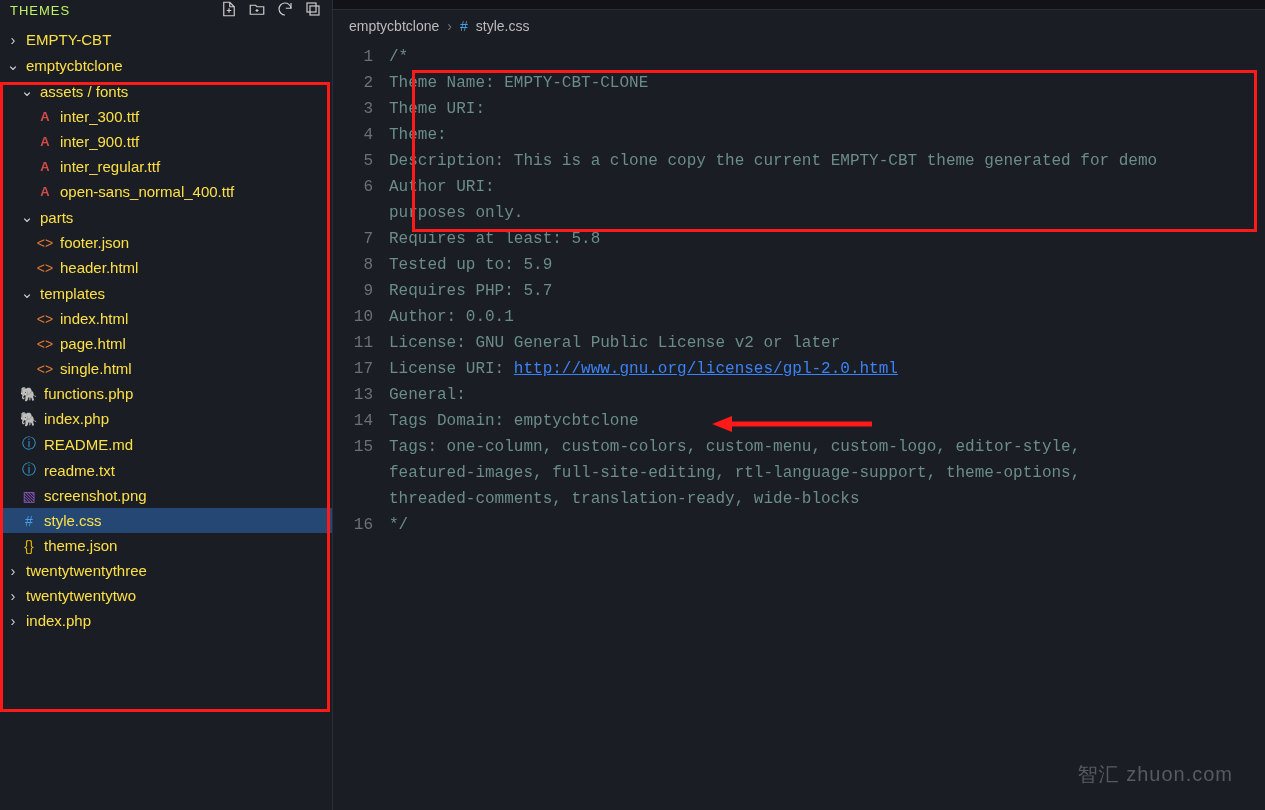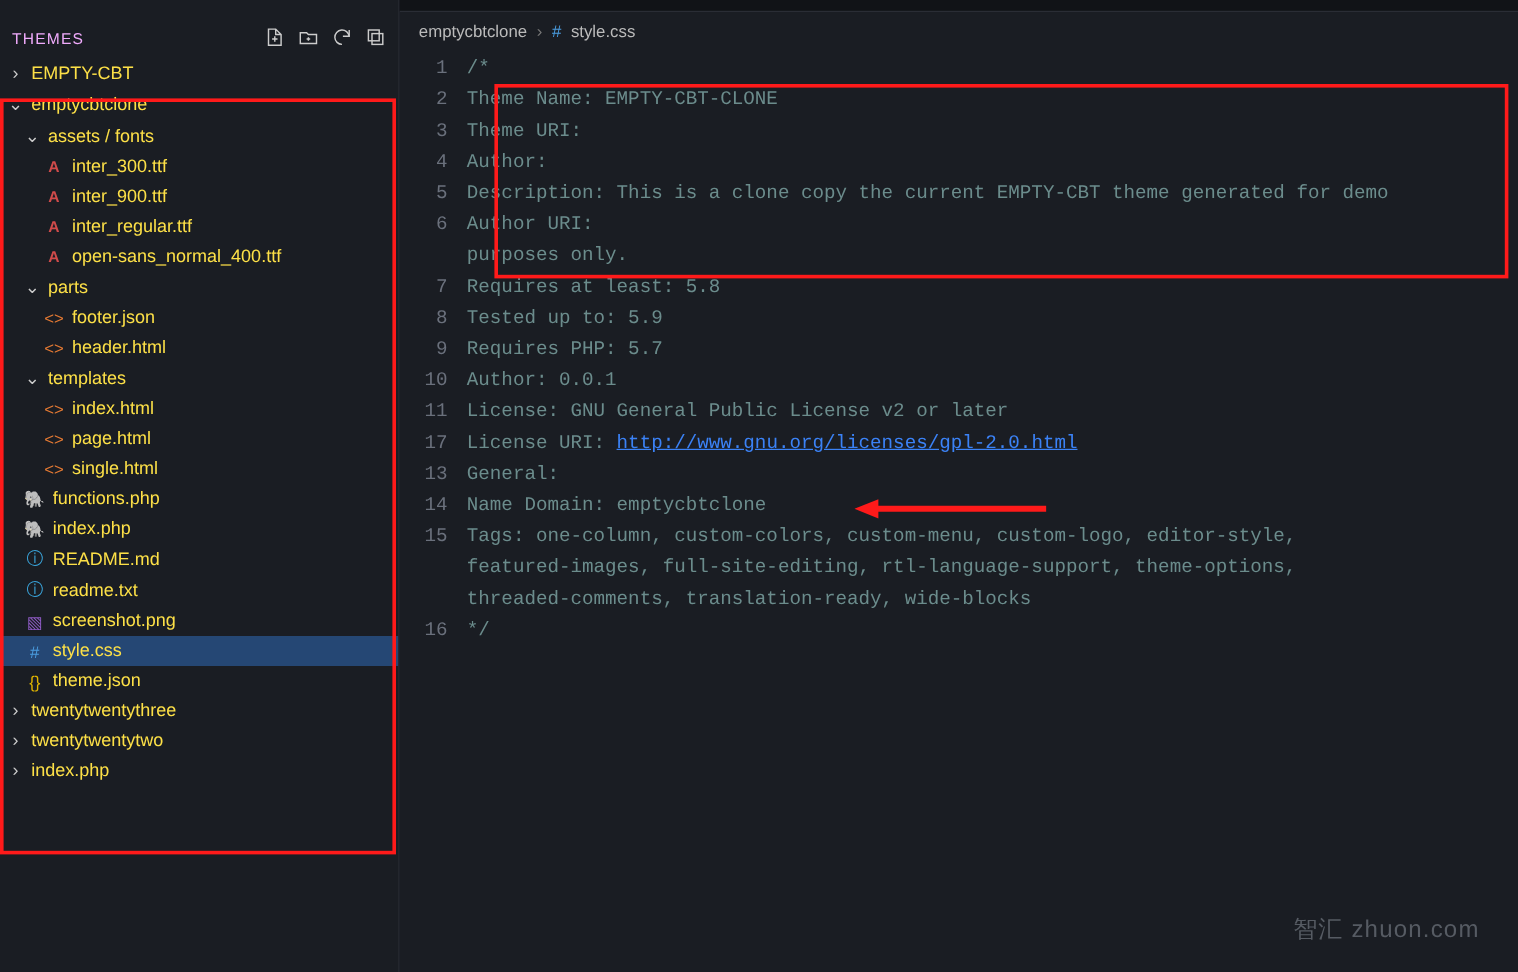--- a/index.html
+++ b/index.html
@@ -17,24 +17,24 @@
     background: #1a1d23;
     border-right: 1px solid #2a2d35;
     display: flex;
     flex-direction: column;
     overflow-y: auto;
   }
   .explorer-header {
     display: flex;
     justify-content: space-between;
     align-items: center;
-    padding: 22px 10px 6px;
+    padding: 0 10px 6px;
     font-size: 13px;
     letter-spacing: 1px;
-    color: #f0abfc;
+    color: #bef264;
   }
   .explorer-actions { display: flex; gap: 10px; }
   .explorer-actions svg { width: 18px; height: 18px; stroke: #ccc; fill: none; stroke-width: 1.6; cursor: pointer;}
   .tree { font-size: 15px; }
   .tree-item {
     display: flex;
     align-items: center;
     padding: 4px 0 4px 6px;
     gap: 6px;
     cursor: pointer;
@@ -256,32 +256,32 @@
         <div class="ln">14</div>
         <div class="ln">15</div>
         <div class="ln wrap">·</div>
         <div class="ln wrap">·</div>
         <div class="ln">16</div>
       </div>
     <div class="code" id="code">
         <div class="line">/*</div>
         <div class="line">Theme Name: EMPTY-CBT-CLONE</div>
         <div class="line">Theme URI:</div>
-        <div class="line">Author:</div>
+        <div class="line">Theme:</div>
         <div class="line">Description: This is a clone copy the current EMPTY-CBT theme generated for demo</div>
         <div class="line">Author URI:</div>
         <div class="line">purposes only.</div>
         <div class="line">Requires at least: 5.8</div>
         <div class="line">Tested up to: 5.9</div>
         <div class="line">Requires PHP: 5.7</div>
         <div class="line">Author: 0.0.1</div>
         <div class="line">License: GNU General Public License v2 or later</div>
         <div class="line">License URI: <a>http://www.gnu.org/licenses/gpl-2.0.html</a></div>
         <div class="line">General:</div>
-        <div class="line">Name Domain: emptycbtclone</div>
+        <div class="line">Tags Domain: emptycbtclone</div>
         <div class="line">Tags: one-column, custom-colors, custom-menu, custom-logo, editor-style,</div>
         <div class="line">featured-images, full-site-editing, rtl-language-support, theme-options,</div>
         <div class="line">threaded-comments, translation-ready, wide-blocks</div>
         <div class="line">*/</div>
       </div>
   </div>
 </div>
 
 <div class="red-box red-box-sidebar"></div>
 <div class="red-box red-box-editor"></div>

